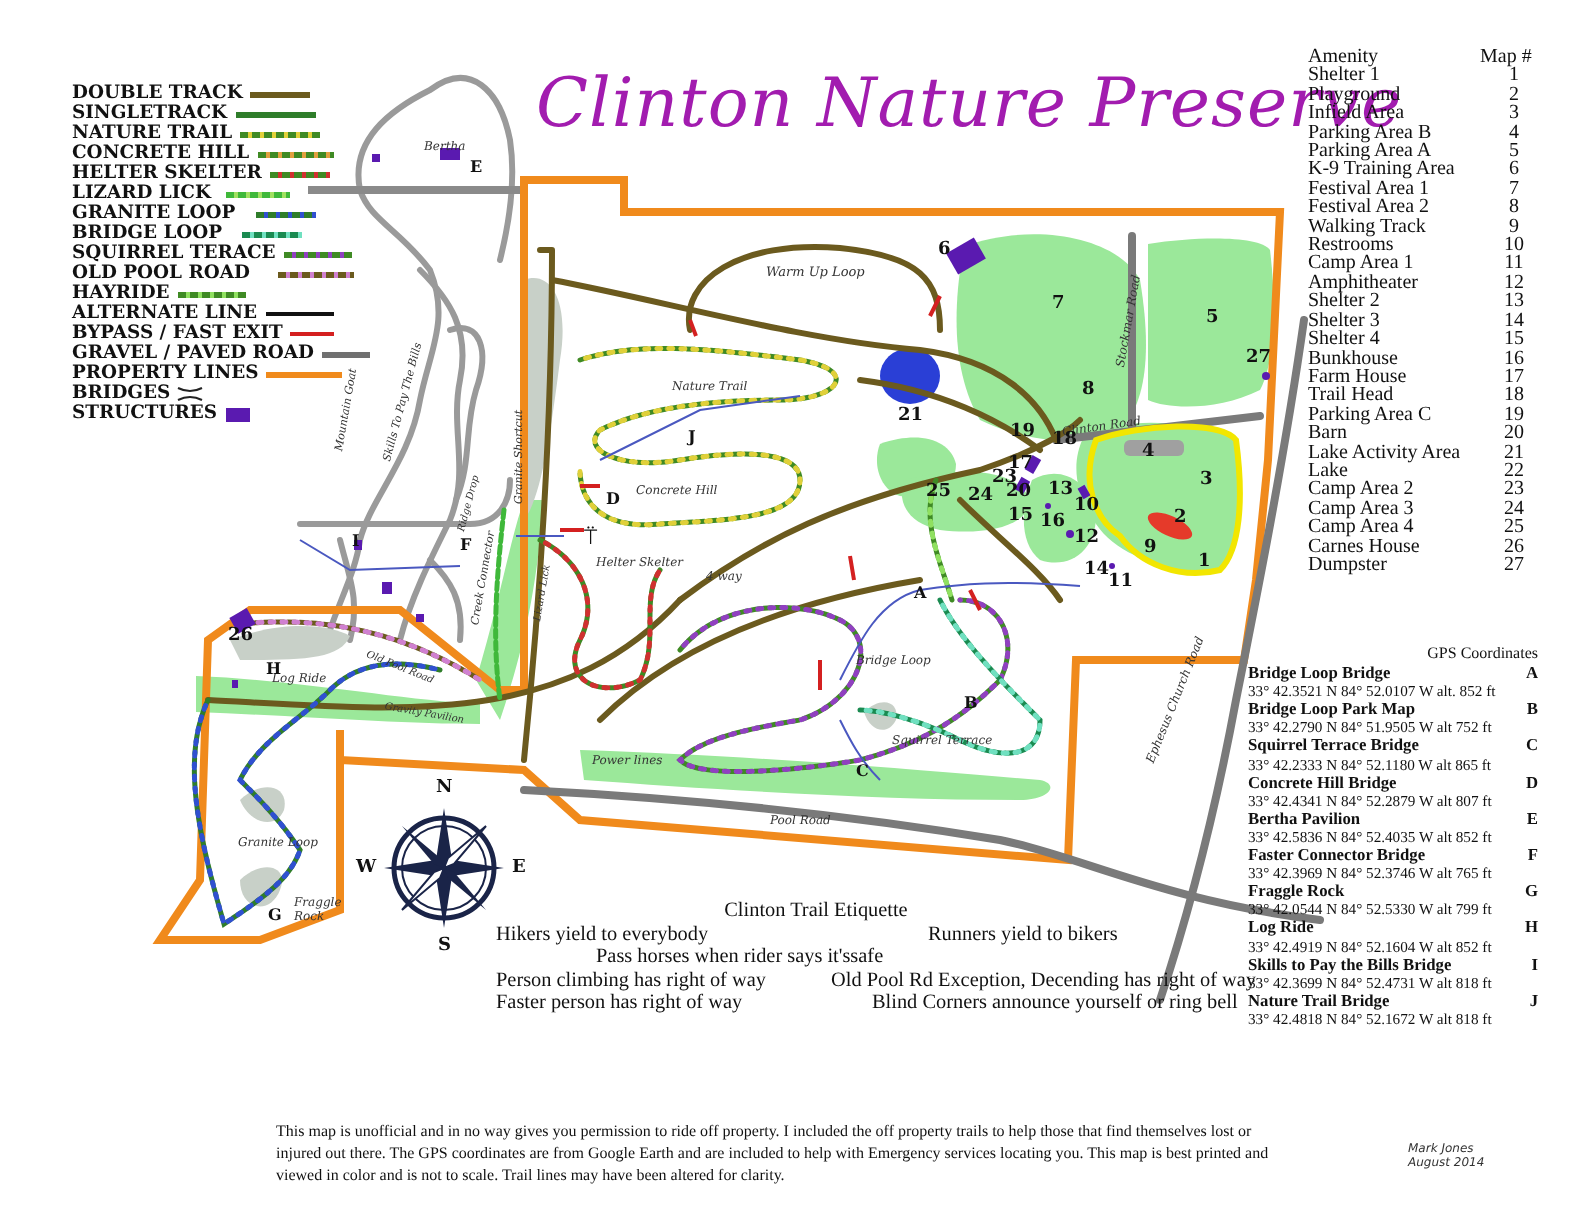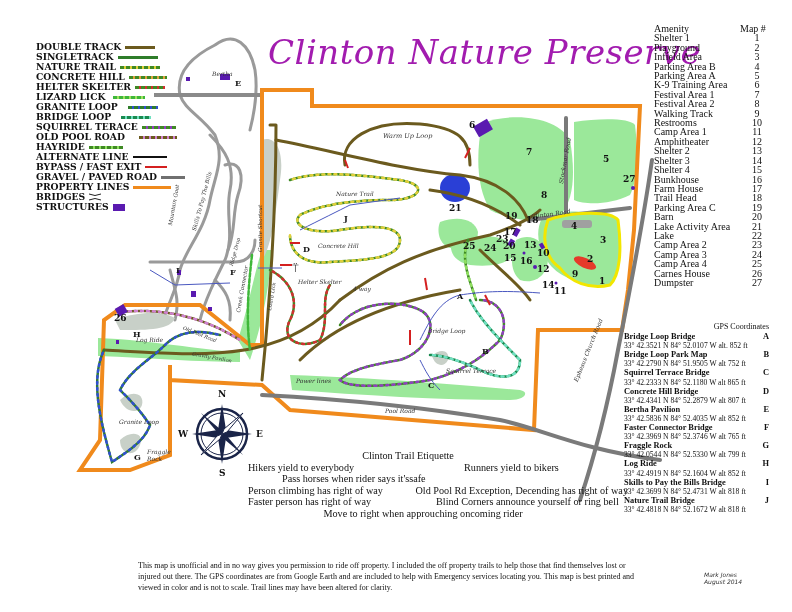--- a/index.html
+++ b/index.html
@@ -494,30 +494,29 @@
   <span style="position:absolute;left:-8px;top:31px;font-size:9px;font-weight:bold;font-family:'DejaVu Serif',serif;">W</span>
 </div>
 
 <div class="etq">
   <div class="hd">Clinton Trail Etiquette</div>
   <div class="row">
       <span class="c1" style="width:178px">Hikers yield to everybody</span>
       <span style="margin-left:38px">Runners yield to bikers</span>
     </div>
   <div class="row">
-      <span style="margin-left:34px">Pass horses when rider says it'ssafe</span>
+      <span style="margin-left:50px">Pass horses when rider says it'ssafe</span>
     </div>
   <div class="row">
       <span class="c1">Person climbing has right of way</span>
       <span>Old Pool Rd Exception, Decending has right of way</span>
     </div>
   <div class="row">
       <span class="c1">Faster person has right of way</span>
       <span>Blind Corners announce yourself or ring bell</span>
     </div>
-  <div class="center">Move to right when approuching oncoming rider</div>
 </div>
 
 <div class="note">This map is unofficial and in no way gives you permission to ride off property.  I included the off property trails to help those that find themselves lost or injured out there.  The GPS coordinates are from Google Earth and are included to help with Emergency services locating you.  This map is best printed and viewed in color and is not to scale.  Trail lines may have been altered for clarity.</div>
 <div class="sig">
   <div>Mark Jones</div>
   <div>August 2014</div>
 </div>
 
 </body></html>

